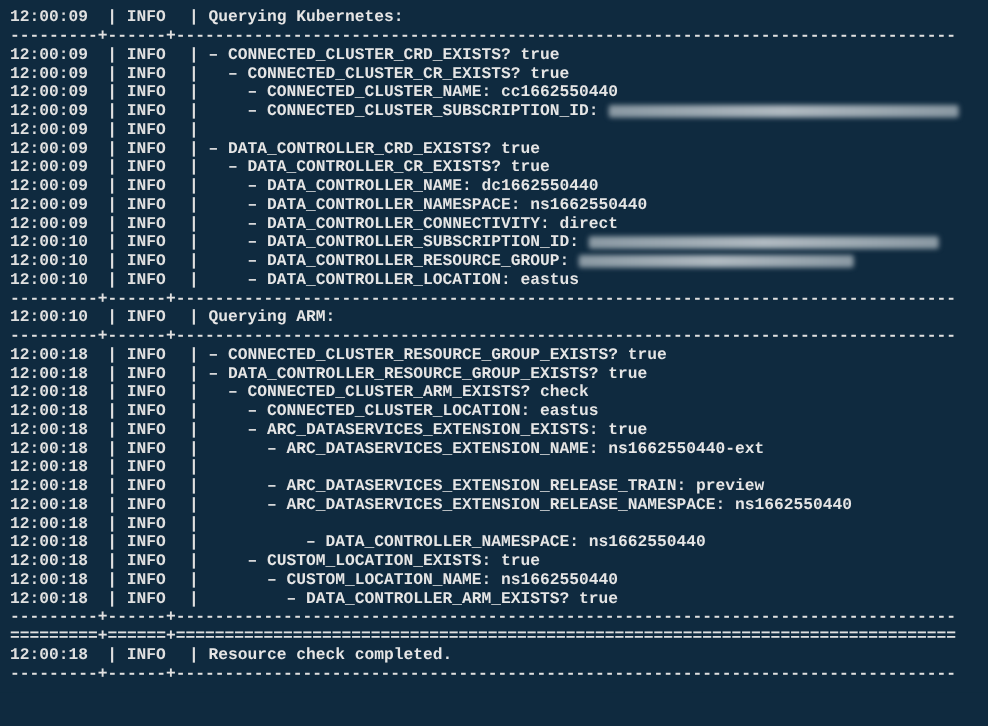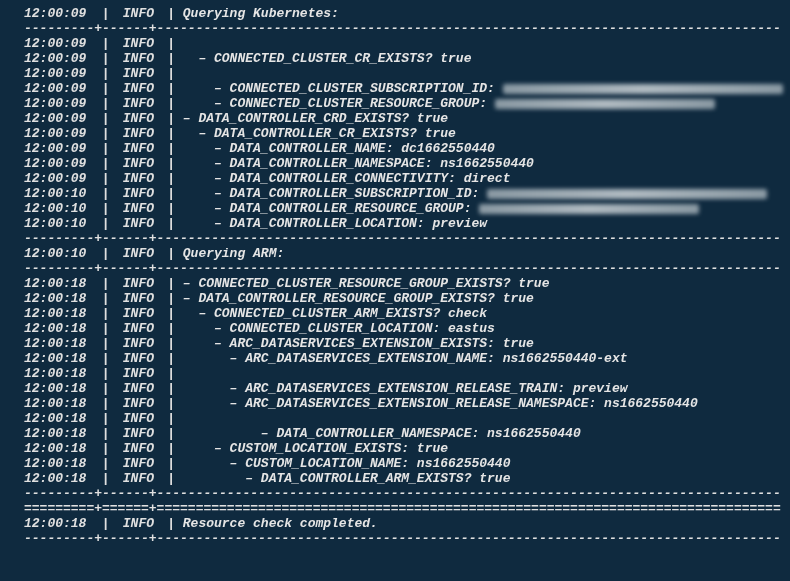--- a/index.html
+++ b/index.html
@@ -6,43 +6,41 @@
     margin: 0;
     padding: 0;
     background: #0f2a3f;
     color: #e0e0e0;
     font-family: "Consolas", "Menlo", "Courier New", monospace;
     font-size: 13px;
     line-height: 15px;
     width: 790px;
   }
   .wrap {
-    padding: 6px 8px 8px 24px;
+    padding: 6px 8px 8px 8px;
     box-sizing: border-box;
     width: 678px;
-    font-style: italic;
   }
   .row {
     display: flex;
     white-space: pre;
   }
   .ts {
     min-width: 70px;
     color: #e0e0e0;
     font-weight: bold;
   }
   .pipe {
     color: #e0e0e0;
     font-weight: bold;
   }
   .lvl {
     min-width: 42px;
     color: #e0e0e0;
     font-weight: bold;
-    text-align: center;
   }
   .msg {
     flex: 1 1 auto;
     color: #e5e5e5;
     font-weight: bold;
   }
   .divider {
     display: flex;
     white-space: pre;
     color: #e0e0e0;
@@ -69,33 +67,33 @@
   .blur.w3 { width: 280px; }
   .blur.w4 { width: 220px; }
 </style>
 </head>
 <body>
 <div class="wrap">
 
 <div id="log-container">
       <div class="row"><span class="ts">12:00:09</span><span class="pipe"> | </span><span class="lvl">INFO</span><span class="pipe"> | </span><span class="msg"><span>Querying Kubernetes:</span></span></div>
       <div class="divider">---------+------+--------------------------------------------------------------------------------</div>
+      <div class="row"><span class="ts">12:00:09</span><span class="pipe"> | </span><span class="lvl">INFO</span><span class="pipe"> | </span><span class="msg"><span>– CONNECTED_CLUSTER_CRD_EXISTS? true</span></span></div>
+      <div class="row"><span class="ts">12:00:09</span><span class="pipe"> | </span><span class="lvl">INFO</span><span class="pipe"> | </span><span class="msg"><span>  – CONNECTED_CLUSTER_CR_EXISTS? true</span></span></div>
+      <div class="row"><span class="ts">12:00:09</span><span class="pipe"> | </span><span class="lvl">INFO</span><span class="pipe"> | </span><span class="msg"><span>    – CONNECTED_CLUSTER_NAME: cc1662550440</span></span></div>
+      <div class="row"><span class="ts">12:00:09</span><span class="pipe"> | </span><span class="lvl">INFO</span><span class="pipe"> | </span><span class="msg"><span>    – CONNECTED_CLUSTER_SUBSCRIPTION_ID: </span><span class="blur w1"></span></span></div>
       <div class="row"><span class="ts">12:00:09</span><span class="pipe"> | </span><span class="lvl">INFO</span><span class="pipe"> | </span></div>
-      <div class="row"><span class="ts">12:00:09</span><span class="pipe"> | </span><span class="lvl">INFO</span><span class="pipe"> | </span><span class="msg"><span>  – CONNECTED_CLUSTER_CR_EXISTS? true</span></span></div>
-      <div class="row"><span class="ts">12:00:09</span><span class="pipe"> | </span><span class="lvl">INFO</span><span class="pipe"> | </span></div>
-      <div class="row"><span class="ts">12:00:09</span><span class="pipe"> | </span><span class="lvl">INFO</span><span class="pipe"> | </span><span class="msg"><span>    – CONNECTED_CLUSTER_SUBSCRIPTION_ID: </span><span class="blur w1"></span></span></div>
-      <div class="row"><span class="ts">12:00:09</span><span class="pipe"> | </span><span class="lvl">INFO</span><span class="pipe"> | </span><span class="msg"><span>    – CONNECTED_CLUSTER_RESOURCE_GROUP: </span><span class="blur w2"></span></span></div>
       <div class="row"><span class="ts">12:00:09</span><span class="pipe"> | </span><span class="lvl">INFO</span><span class="pipe"> | </span><span class="msg"><span>– DATA_CONTROLLER_CRD_EXISTS? true</span></span></div>
       <div class="row"><span class="ts">12:00:09</span><span class="pipe"> | </span><span class="lvl">INFO</span><span class="pipe"> | </span><span class="msg"><span>  – DATA_CONTROLLER_CR_EXISTS? true</span></span></div>
       <div class="row"><span class="ts">12:00:09</span><span class="pipe"> | </span><span class="lvl">INFO</span><span class="pipe"> | </span><span class="msg"><span>    – DATA_CONTROLLER_NAME: dc1662550440</span></span></div>
       <div class="row"><span class="ts">12:00:09</span><span class="pipe"> | </span><span class="lvl">INFO</span><span class="pipe"> | </span><span class="msg"><span>    – DATA_CONTROLLER_NAMESPACE: ns1662550440</span></span></div>
       <div class="row"><span class="ts">12:00:09</span><span class="pipe"> | </span><span class="lvl">INFO</span><span class="pipe"> | </span><span class="msg"><span>    – DATA_CONTROLLER_CONNECTIVITY: direct</span></span></div>
       <div class="row"><span class="ts">12:00:10</span><span class="pipe"> | </span><span class="lvl">INFO</span><span class="pipe"> | </span><span class="msg"><span>    – DATA_CONTROLLER_SUBSCRIPTION_ID: </span><span class="blur w3"></span></span></div>
       <div class="row"><span class="ts">12:00:10</span><span class="pipe"> | </span><span class="lvl">INFO</span><span class="pipe"> | </span><span class="msg"><span>    – DATA_CONTROLLER_RESOURCE_GROUP: </span><span class="blur w4"></span></span></div>
-      <div class="row"><span class="ts">12:00:10</span><span class="pipe"> | </span><span class="lvl">INFO</span><span class="pipe"> | </span><span class="msg"><span>    – DATA_CONTROLLER_LOCATION: preview</span></span></div>
+      <div class="row"><span class="ts">12:00:10</span><span class="pipe"> | </span><span class="lvl">INFO</span><span class="pipe"> | </span><span class="msg"><span>    – DATA_CONTROLLER_LOCATION: eastus</span></span></div>
       <div class="divider">---------+------+--------------------------------------------------------------------------------</div>
       <div class="row"><span class="ts">12:00:10</span><span class="pipe"> | </span><span class="lvl">INFO</span><span class="pipe"> | </span><span class="msg"><span>Querying ARM:</span></span></div>
       <div class="divider">---------+------+--------------------------------------------------------------------------------</div>
       <div class="row"><span class="ts">12:00:18</span><span class="pipe"> | </span><span class="lvl">INFO</span><span class="pipe"> | </span><span class="msg"><span>– CONNECTED_CLUSTER_RESOURCE_GROUP_EXISTS? true</span></span></div>
       <div class="row"><span class="ts">12:00:18</span><span class="pipe"> | </span><span class="lvl">INFO</span><span class="pipe"> | </span><span class="msg"><span>– DATA_CONTROLLER_RESOURCE_GROUP_EXISTS? true</span></span></div>
       <div class="row"><span class="ts">12:00:18</span><span class="pipe"> | </span><span class="lvl">INFO</span><span class="pipe"> | </span><span class="msg"><span>  – CONNECTED_CLUSTER_ARM_EXISTS? check</span></span></div>
       <div class="row"><span class="ts">12:00:18</span><span class="pipe"> | </span><span class="lvl">INFO</span><span class="pipe"> | </span><span class="msg"><span>    – CONNECTED_CLUSTER_LOCATION: eastus</span></span></div>
       <div class="row"><span class="ts">12:00:18</span><span class="pipe"> | </span><span class="lvl">INFO</span><span class="pipe"> | </span><span class="msg"><span>    – ARC_DATASERVICES_EXTENSION_EXISTS: true</span></span></div>
       <div class="row"><span class="ts">12:00:18</span><span class="pipe"> | </span><span class="lvl">INFO</span><span class="pipe"> | </span><span class="msg"><span>      – ARC_DATASERVICES_EXTENSION_NAME: ns1662550440-ext</span></span></div>
       <div class="row"><span class="ts">12:00:18</span><span class="pipe"> | </span><span class="lvl">INFO</span><span class="pipe"> | </span></div>

